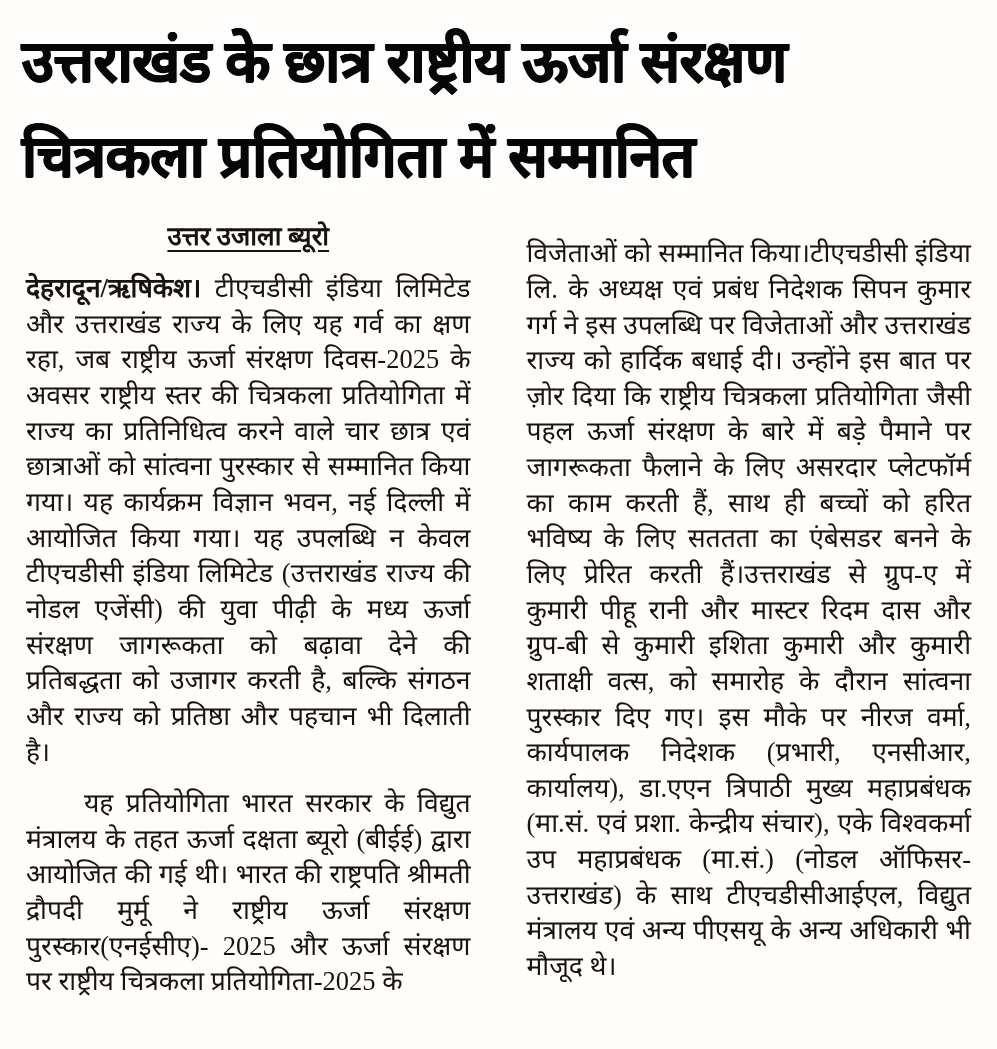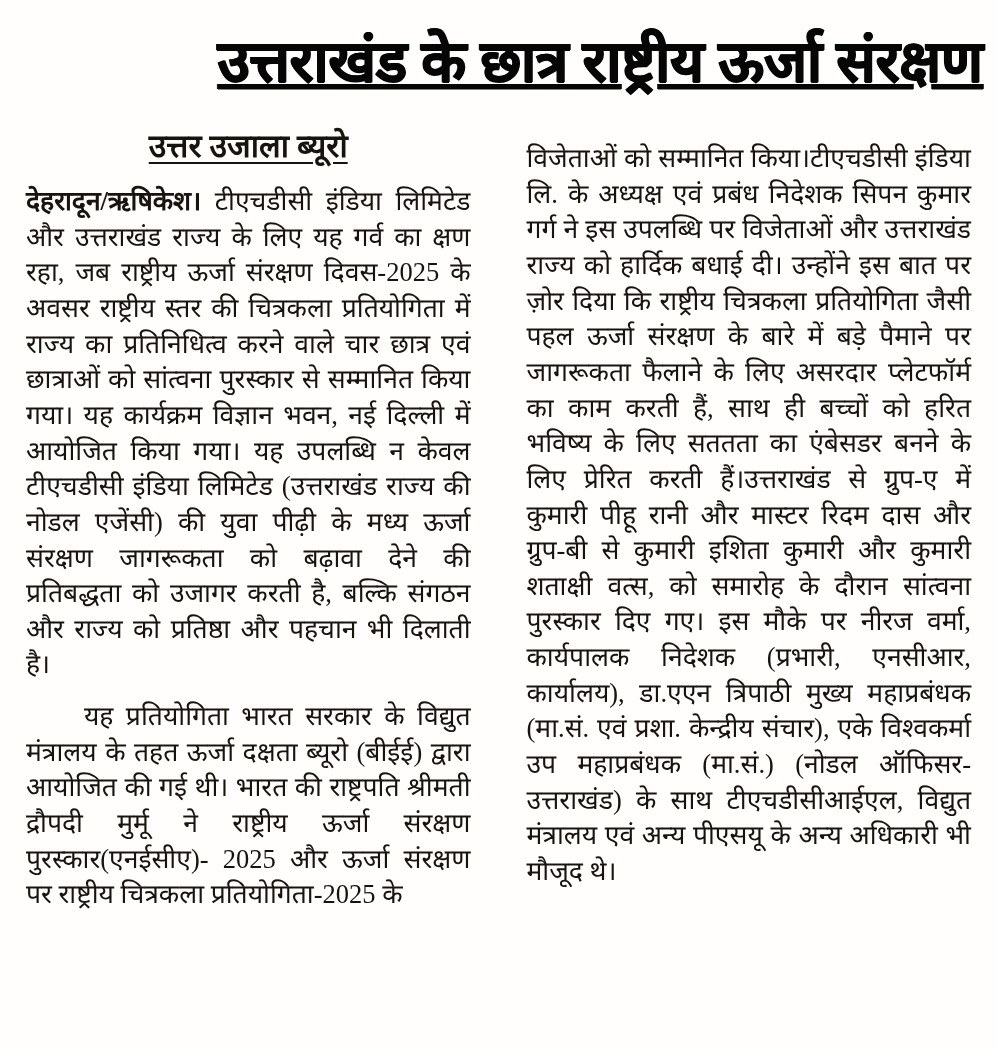--- a/index.html
+++ b/index.html
@@ -13,29 +13,28 @@
     height: 1049px;
     margin: 0 auto;
     background: #fffefd;
     overflow: hidden;
     font-family: "Liberation Serif", "DejaVu Serif", serif;
     color: #151210;
   }
   .headline {
     margin: 0;
     padding: 14px 14px 10px 22px;
-    text-align: right;
+    text-align: left;
     font-size: 58px;
     line-height: 1.64;
     font-weight: 800;
     color: #060606;
     letter-spacing: 0px;
     
     text-shadow: 0.8px 0 0 #060606, -0.8px 0 0 #060606, 0 0.5px 0 #060606;
-    text-decoration: underline;
   }
   .headline .hl-line {
     display: block;
     white-space: nowrap;
   }
   .columns {
     display: flex;
     gap: 24px;
     padding: 6px 10px 0 10px;
   }
@@ -43,21 +42,21 @@
     flex: 1 1 0;
     font-size: 26.5px;
     line-height: 1.345;
     text-align: justify;
     text-justify: inter-word;
     color: #17130f;
   }
   .byline {
     text-align: center;
     font-weight: bold;
-    font-size: 32px;
+    font-size: 26px;
     margin: 0 0 4px 0;
   }
   .byline .byline-text {
     text-decoration: underline;
     text-decoration-thickness: 2px;
     text-underline-offset: 5px;
   }
   .para {
     margin: 16px;
   }
@@ -68,20 +67,21 @@
     font-weight: bold;
   }
 </style>
 </head>
 <body>
 
 <div class="page">
 
   <h1 class="headline">
     <span class="hl-line">उत्तराखंड के छात्र राष्ट्रीय ऊर्जा संरक्षण</span>
+    <span class="hl-line">चित्रकला प्रतियोगिता में सम्मानित</span>
   </h1>
 
   <div class="columns">
 
     <div class="col">
       <div class="byline">
         <span class="byline-text">उत्तर उजाला ब्यूरो</span>
       </div>
       <p class="para"><span class="dateline">देहरादून/ऋषिकेश।</span>
         <span>टीएचडीसी इंडिया लिमिटेड और उत्तराखंड राज्य के लिए यह गर्व का क्षण रहा, जब राष्ट्रीय ऊर्जा संरक्षण दिवस-2025 के अवसर राष्ट्रीय स्तर की चित्रकला प्रतियोगिता में राज्य का प्रतिनिधित्व करने वाले चार छात्र एवं छात्राओं को सांत्वना पुरस्कार से सम्मानित किया गया। यह कार्यक्रम विज्ञान भवन, नई दिल्ली में आयोजित किया गया। यह उपलब्धि न केवल टीएचडीसी इंडिया लिमिटेड (उत्तराखंड राज्य की नोडल एजेंसी) की युवा पीढ़ी के मध्य ऊर्जा संरक्षण जागरूकता को बढ़ावा देने की प्रतिबद्धता को उजागर करती है, बल्कि संगठन और राज्य को प्रतिष्ठा और पहचान भी दिलाती है।</span>

